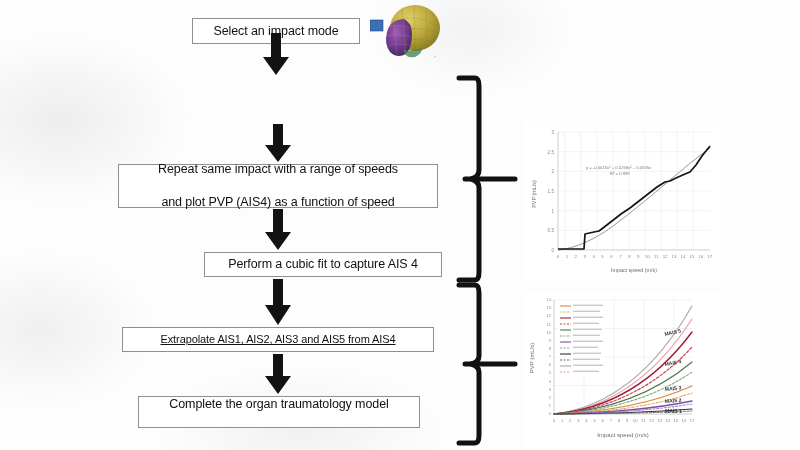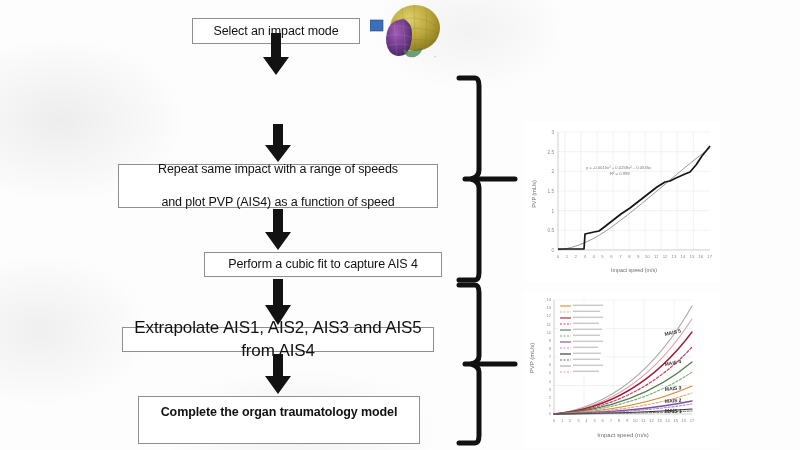--- a/index.html
+++ b/index.html
@@ -41,22 +41,22 @@
     line-height: 1.32;
     padding: 2px 6px;
     letter-spacing: -0.1px;
   }
   .flow-box span { display: block; width: 100%; }
 
   #box-1 { left: 192px; top: 18px;   width: 168px; height: 26px; font-size: 12.5px; }
   #box-2 { left: 100px; top: 77px;  width: 366px; height: 46px; font-size: 12.5px; }
   #box-3 { left: 118px; top: 164px; width: 320px; height: 44px; font-size: 12.5px; text-align: center; }
   #box-4 { left: 160px; top: 252px; width: 238px; height: 25px; font-size: 12.5px; margin-left: 44px; }
-  #box-5 { left: 122px; top: 327px; width: 312px; height: 25px; font-size: 17px; }
-  #box-6 { left: 138px; top: 396px; width: 282px; height: 48px; font-size: 12.5px; font-weight: bold; }
+  #box-5 { left: 122px; top: 327px; width: 312px; height: 25px; font-size: 11px; text-decoration: underline; }
+  #box-6 { left: 138px; top: 396px; width: 282px; height: 32px; font-size: 12.5px; }
 
   
   .arrow {
     position: absolute;
     width: 30px;
     height: 36px;
   }
   #arrow-1 { left: 261px; top: 33px;  height: 42px; }
   #arrow-2 { left: 263px; top: 124px; height: 38px; }
   #arrow-3 { left: 263px; top: 209px; height: 41px; }

